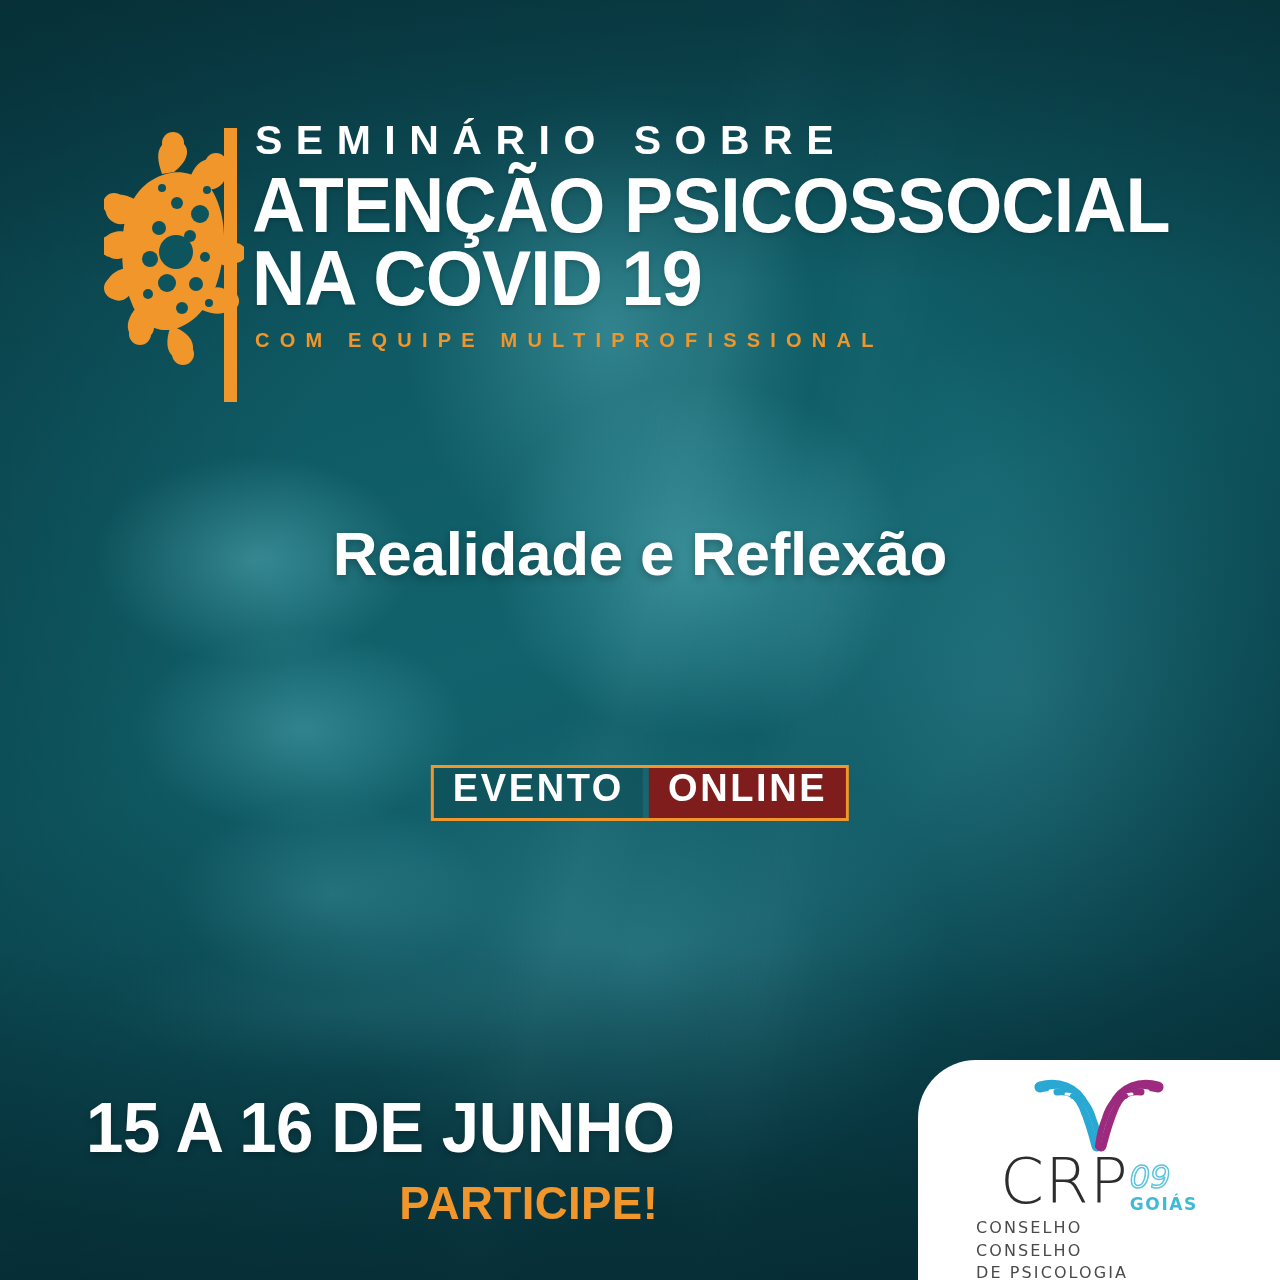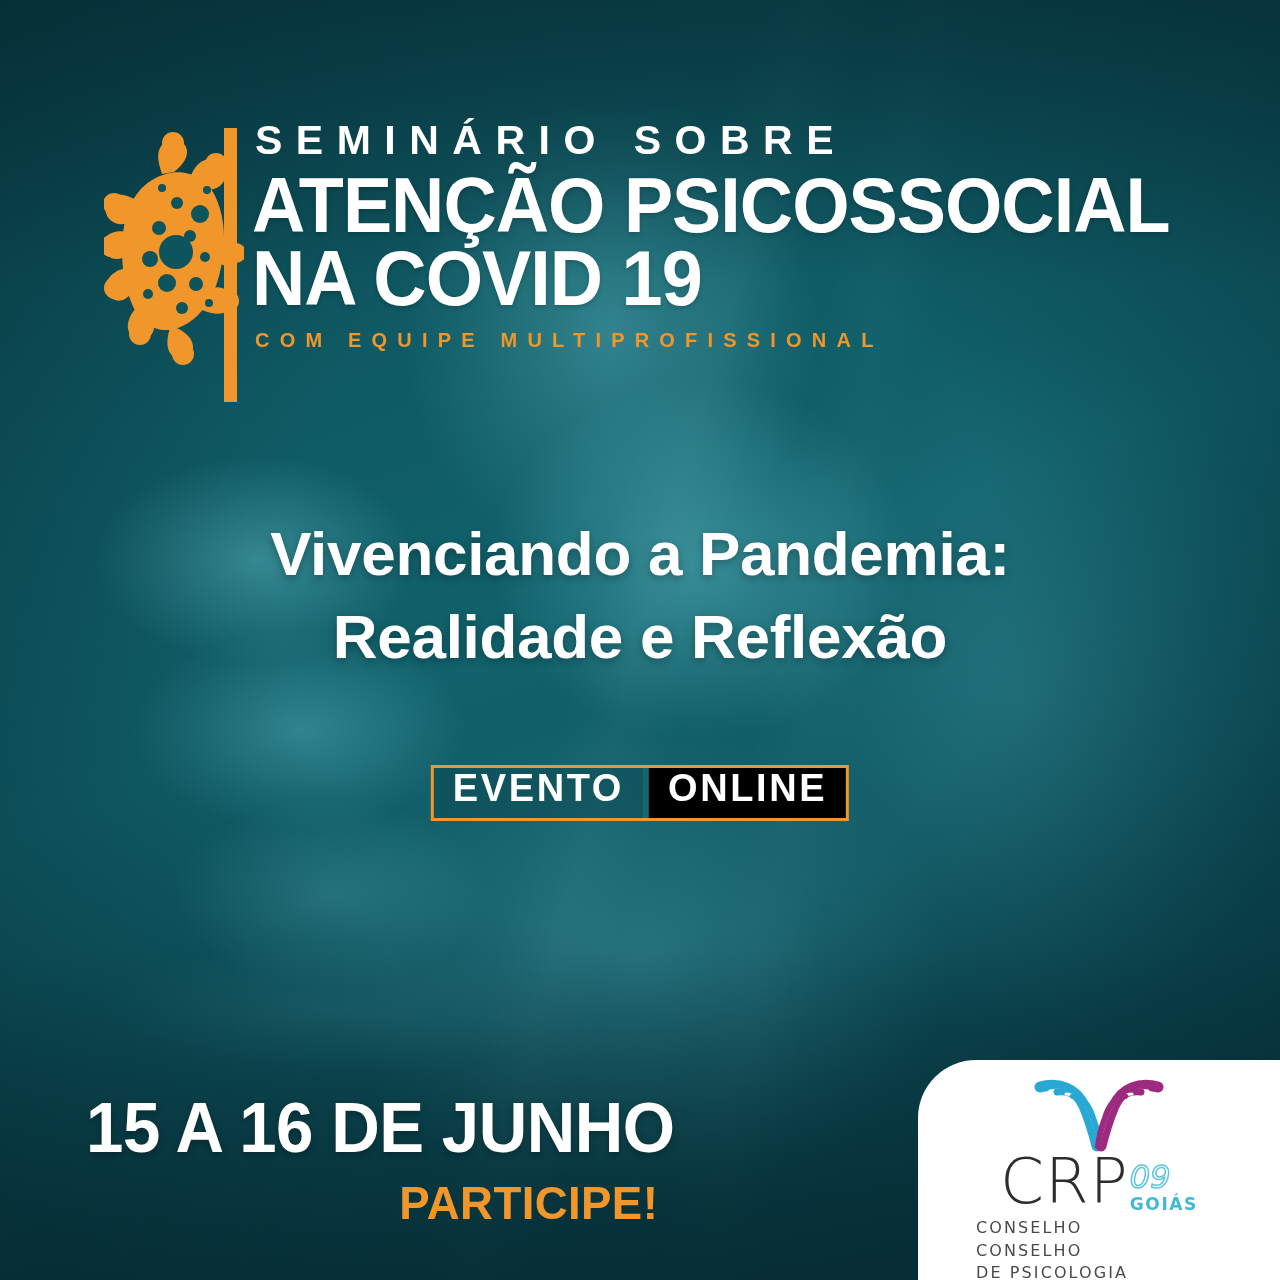--- a/index.html
+++ b/index.html
@@ -166,21 +166,21 @@
     font-size: 38px;
     font-weight: bold;
     letter-spacing: 2.6px;
     line-height: 1;
     padding: 0 19px 10px 19px;
   }
   .badge-left {
     background: rgba(12, 73, 82, 0.55);
   }
   .badge-right {
-    background: #000000;
+    background: #7f1d1d;
     margin-left: 6px;
   }
 
   
   .date-block {
     position: absolute;
     left: 86px;
     bottom: 54px;
     width: 580px;
   }
@@ -351,21 +351,20 @@
       <div class="kicker">SEMINÁRIO SOBRE</div>
       <div class="title-main">
         <span class="line1">ATENÇÃO PSICOSSOCIAL</span>
         <span class="line2">NA COVID 19</span>
       </div>
       <div class="subkicker">COM EQUIPE MULTIPROFISSIONAL</div>
     </div>
   </div>
 
   <div class="headline">
-    <span class="hl-line">Vivenciando a Pandemia:</span>
     <span class="hl-line">Realidade e Reflexão</span>
   </div>
 
   <div class="badge">
     <div class="badge-left">EVENTO</div>
     <div class="badge-right">ONLINE</div>
   </div>
 
   <div class="date-block">
     <div class="date-line">15 A 16 DE JUNHO</div>

